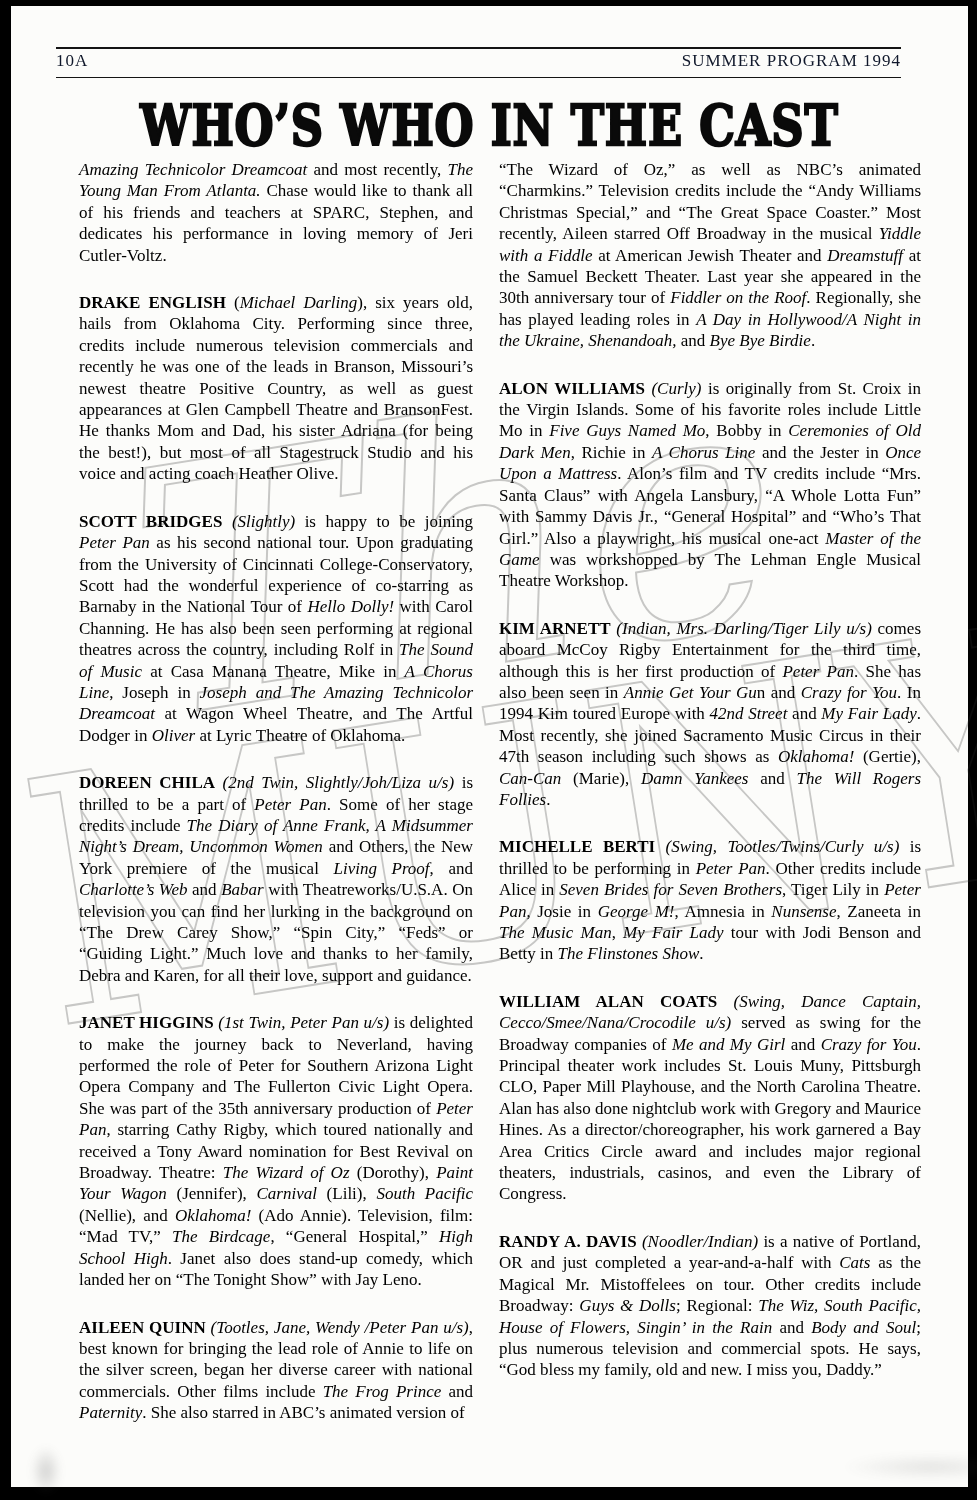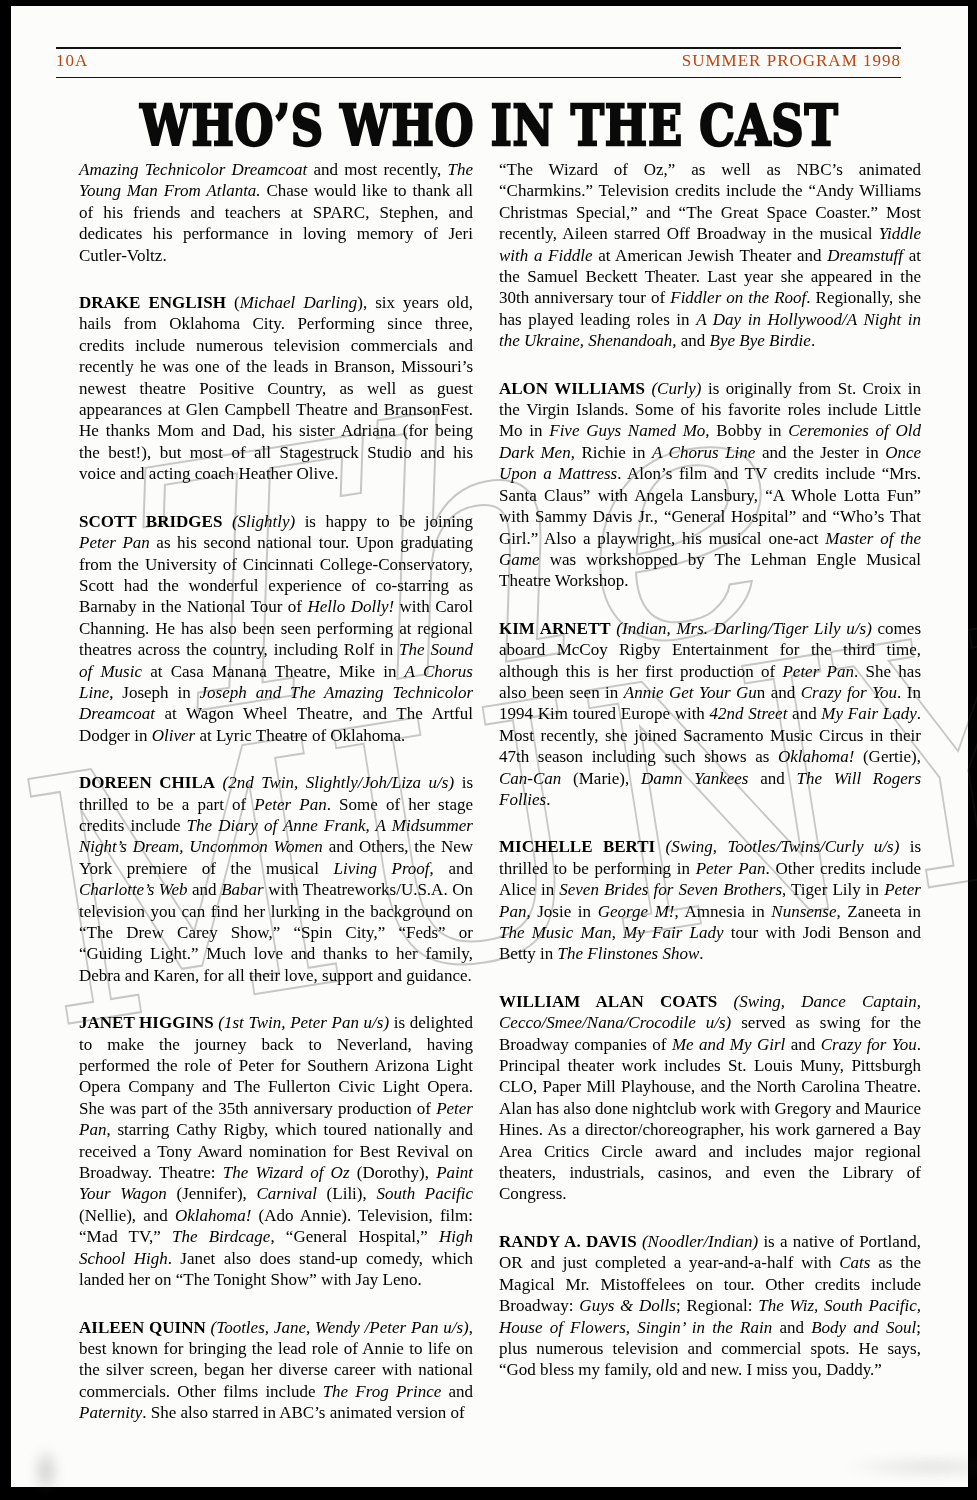--- a/index.html
+++ b/index.html
@@ -3,21 +3,21 @@
 <meta charset="utf-8">
 <style>
   html,body{margin:0;padding:0;background:#333;}
   .page{position:relative;width:977px;height:1500px;background:#000;overflow:hidden;
         font-family:"Liberation Serif",serif;}
   .sheet{position:absolute;left:11px;top:6px;right:9px;bottom:13px;background:#fcfcfa;}
   .rule{position:absolute;background:#141414;}
   .rule-top{left:45px;right:67px;top:41px;height:2px;}
   .rule-bottom{left:45px;right:67px;top:71px;height:1px;}
   .header-row{position:absolute;left:45px;right:67px;top:45px;display:flex;
-        justify-content:space-between;font-size:17px;color:#c2410c;letter-spacing:1px;}
+        justify-content:space-between;font-size:17px;color:#0f172a;letter-spacing:1px;}
   .page-title{position:absolute;left:0;right:0;top:86px;text-align:center;
         font-family:"DejaVu Serif",serif;font-weight:700;font-size:56px;color:#0a0a0a;
         -webkit-text-stroke:2.5px #0a0a0a;letter-spacing:1px;transform:scaleX(0.8);
         white-space:nowrap;}
   .columns{position:absolute;left:68px;top:153px;width:842px;display:flex;gap:26px;
         font-size:17px;line-height:21.4px;color:#000000;text-align:justify;}
   .col{width:394px;}
   .col.right{width:422px;}
   .bio{margin:0 0 26px 0;}
   .bd{font-weight:bold;font-family:Liberation Serif, serif;}
@@ -34,21 +34,21 @@
   .smudge.b{left:20px;top:1440px;width:30px;height:50px;opacity:.25;}
 </style>
 </head>
 <body>
 
 <div class="page">
   <div class="sheet">
     <div class="rule rule-top"></div>
     <div class="header-row">
       <span>10A</span>
-      <span>SUMMER PROGRAM 1998</span>
+      <span>SUMMER PROGRAM 1994</span>
     </div>
     <div class="rule rule-bottom"></div>
 
     <div class="page-title">WHO’S WHO IN THE CAST</div>
 
     <div class="columns">
       <div class="col left">
           <p class="bio"><span class="it">Amazing Technicolor Dreamcoat</span><span> and most recently, </span><span class="it">The Young Man From Atlanta.</span><span>  Chase would like to thank all of his friends and teachers at SPARC, Stephen, and dedicates his performance in loving memory of Jeri Cutler-Voltz.</span></p>
           <p class="bio"><span class="bd">DRAKE ENGLISH</span><span> (</span><span class="it">Michael Darling</span><span>), six years old, hails from Oklahoma City.  Performing since three, credits include numerous television commercials and recently he was one of the leads in Branson, Missouri’s newest theatre Positive Country, as well as guest appearances at Glen Campbell Theatre and BransonFest.  He thanks Mom and Dad, his sister Adriana (for being the best!), but most of all Stagestruck Studio and his voice and acting coach Heather Olive.</span></p>
           <p class="bio"><span class="bd">SCOTT BRIDGES</span><span> </span><span class="it">(Slightly)</span><span> is happy to be joining </span><span class="it">Peter Pan</span><span> as his second national tour.  Upon graduating from the University of Cincinnati College-Conservatory, Scott had the wonderful experience of co-starring as Barnaby in the National Tour of </span><span class="it">Hello Dolly!</span><span> with Carol Channing.  He has also been seen performing at regional theatres across the country, including Rolf in </span><span class="it">The Sound of Music</span><span> at Casa Manana Theatre, Mike in </span><span class="it">A Chorus Line</span><span>, Joseph in </span><span class="it">Joseph and The Amazing Technicolor Dreamcoat</span><span> at Wagon Wheel Theatre, and The Artful Dodger in </span><span class="it">Oliver</span><span> at Lyric Theatre of Oklahoma.</span></p>

